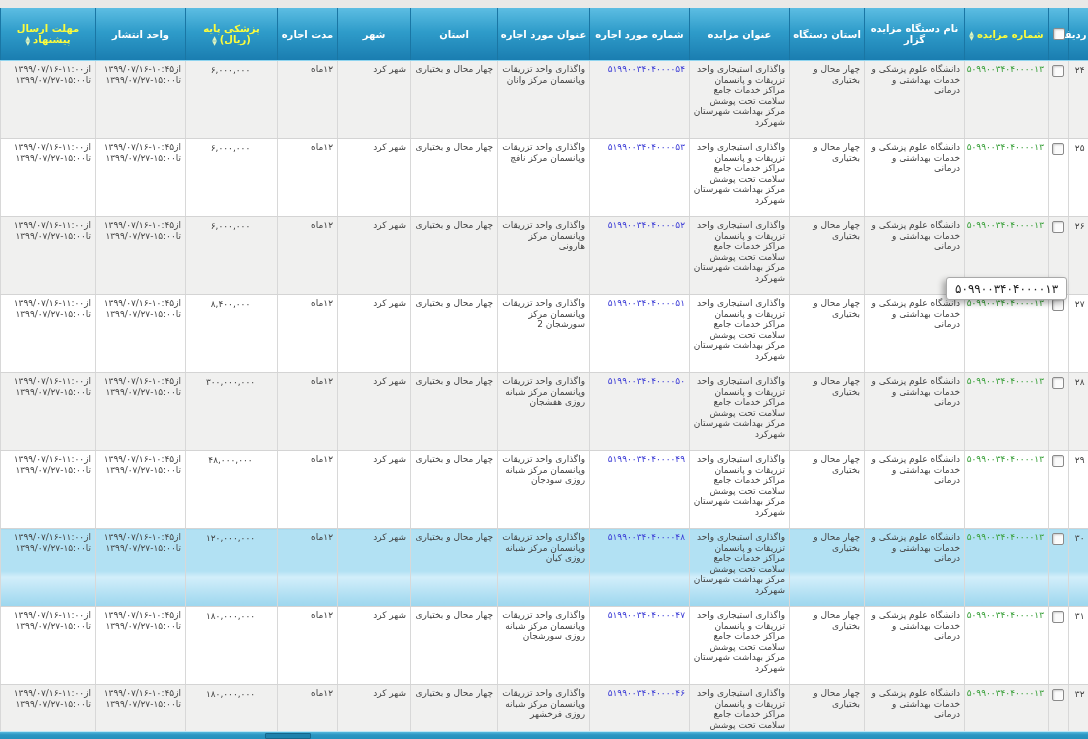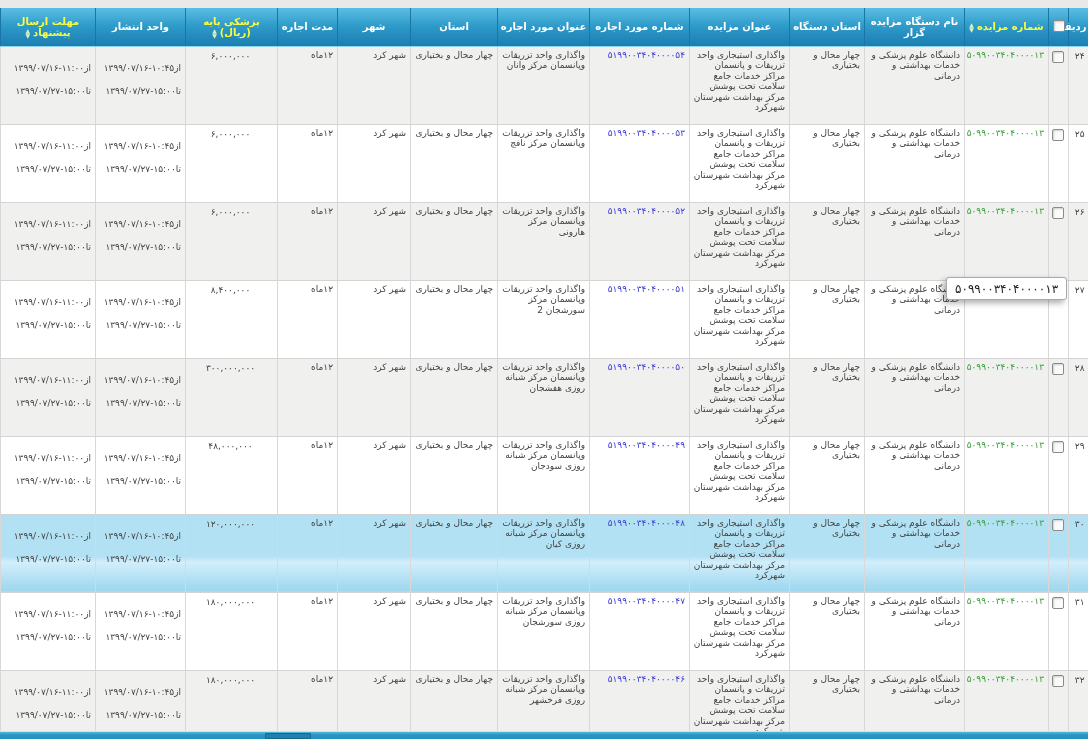--- a/index.html
+++ b/index.html
@@ -10,21 +10,21 @@
   .topstrip { height:8px; background:#e9e9e7; }
 
   table.grid { width:1088px; border-collapse:collapse; table-layout:fixed; direction:rtl; }
 
   
   thead th {
     height:38px; vertical-align:middle; text-align:center;
     background:linear-gradient(180deg,#5cbde2 0%,#2f9cca 45%,#1a7db0 100%);
     color:#ffffff; font-size:10px; font-weight:bold;
     border-left:1px solid #1a76a4; border-bottom:1px solid #8fd4ef;
-    padding:1px 2px; line-height:11px; cursor:pointer;
+    padding:15px 2px; line-height:11px; cursor:pointer;
   }
   thead th.sortable { color:#fcfc3c; }
   .sort { display:inline-block; vertical-align:middle; margin-right:3px; }
   .sort i { display:block; font-style:normal; font-size:6px; line-height:5px; color:#dff5be; }
 
   
   tbody tr { height:78px; }
   tbody tr.striped td { background:#f0f0ef; }
   tbody tr.plain   td { background:#ffffff; }
   tbody tr.selected td {
@@ -42,21 +42,21 @@
   .auction-no { color:#3aa03a; cursor:pointer; }
   .rownum { display:block; text-align:right; padding-top:1px; }
 
   
   .cb { display:inline-block; width:12px; height:12px; background:#fbfbfb;
         border:1px solid #8a8a8a; border-radius:2px; margin-top:1px;
         box-shadow:inset 1px 1px 2px rgba(0,0,0,.18), inset -1px -1px 0 #ffffff;
         cursor:pointer; }
   td.chk, th.chk { text-align:center; }
 
-  .dateline { white-space:nowrap;margin-top:13px; }
+  .dateline { white-space:nowrap; }
 
   
   .tooltip {
     position:absolute; left:946px; top:277px; min-width:96px;
     background:#ffffff; border:1px solid #a9a9a9; border-radius:3px;
     padding:4px 8px 3px; font-size:12px; color:#1d1d1d; direction:rtl;
     box-shadow:-3px 3px 6px rgba(0,0,0,.33); white-space:nowrap; z-index:5;
   }
 
   

